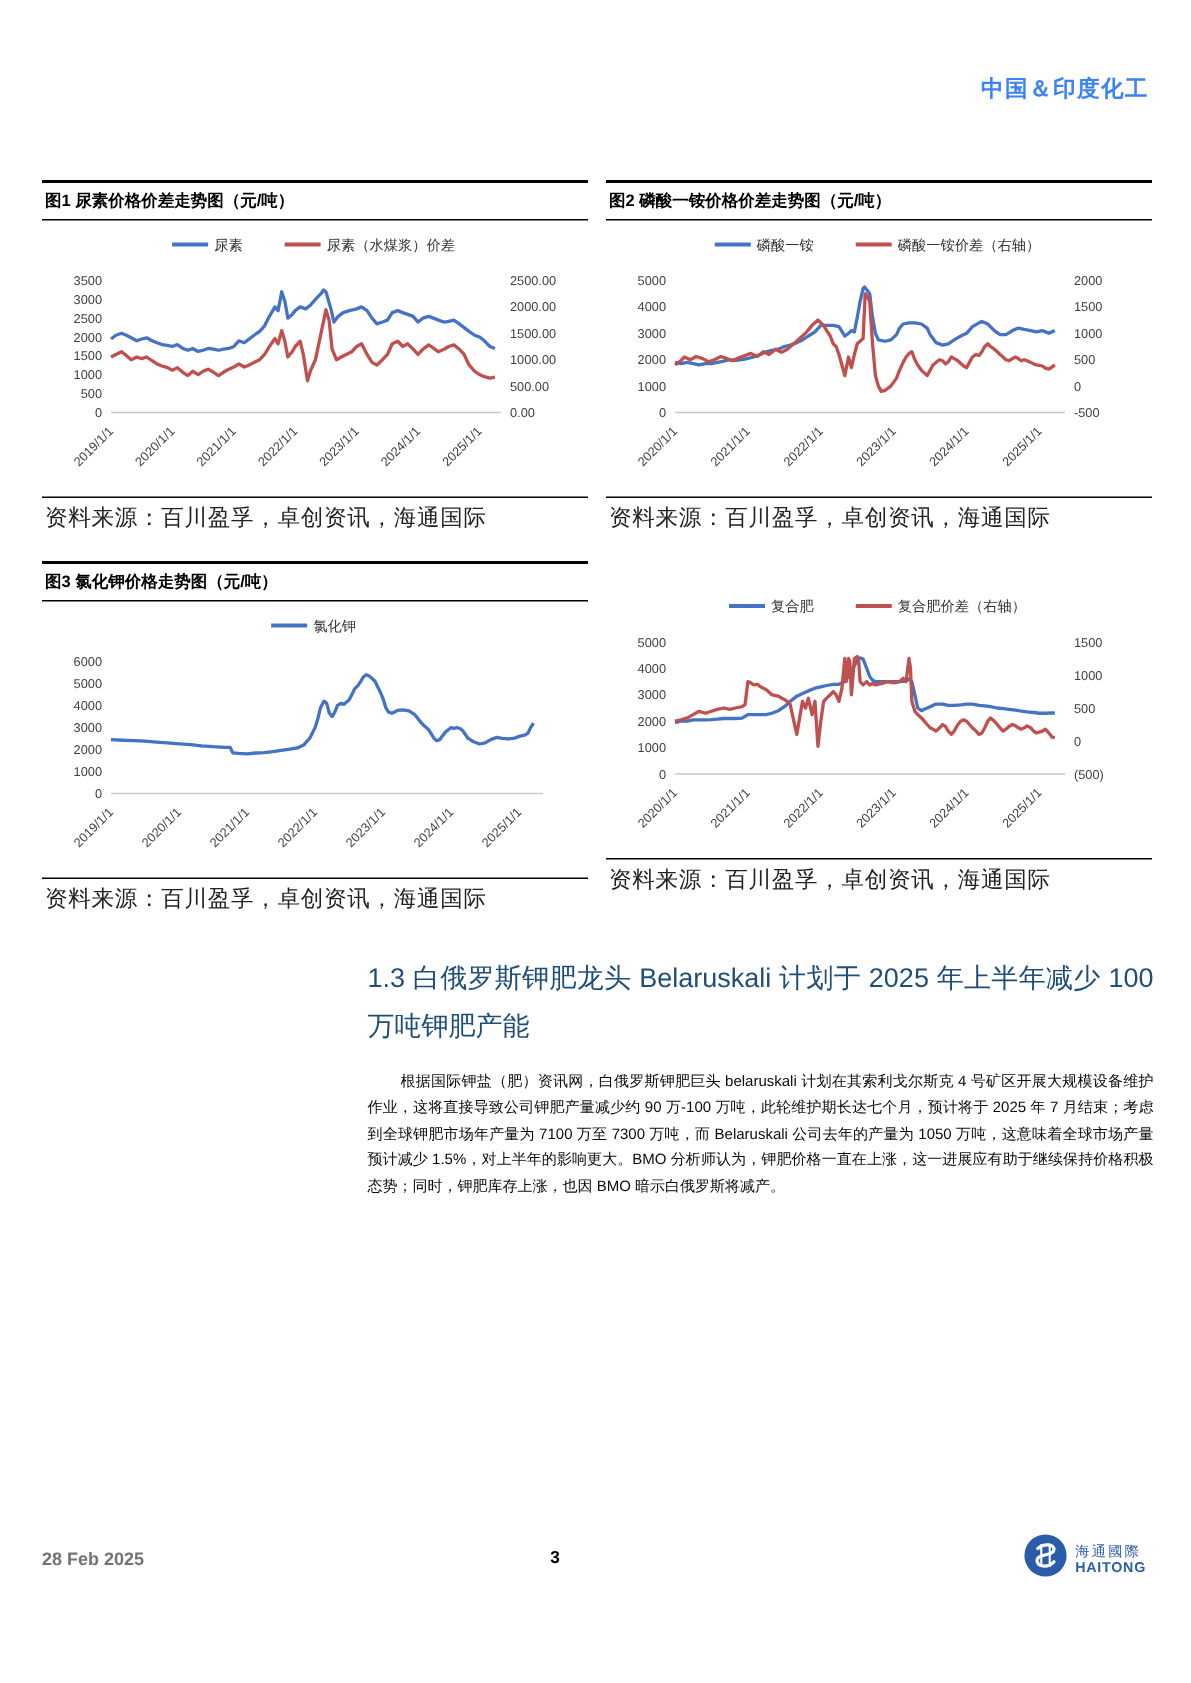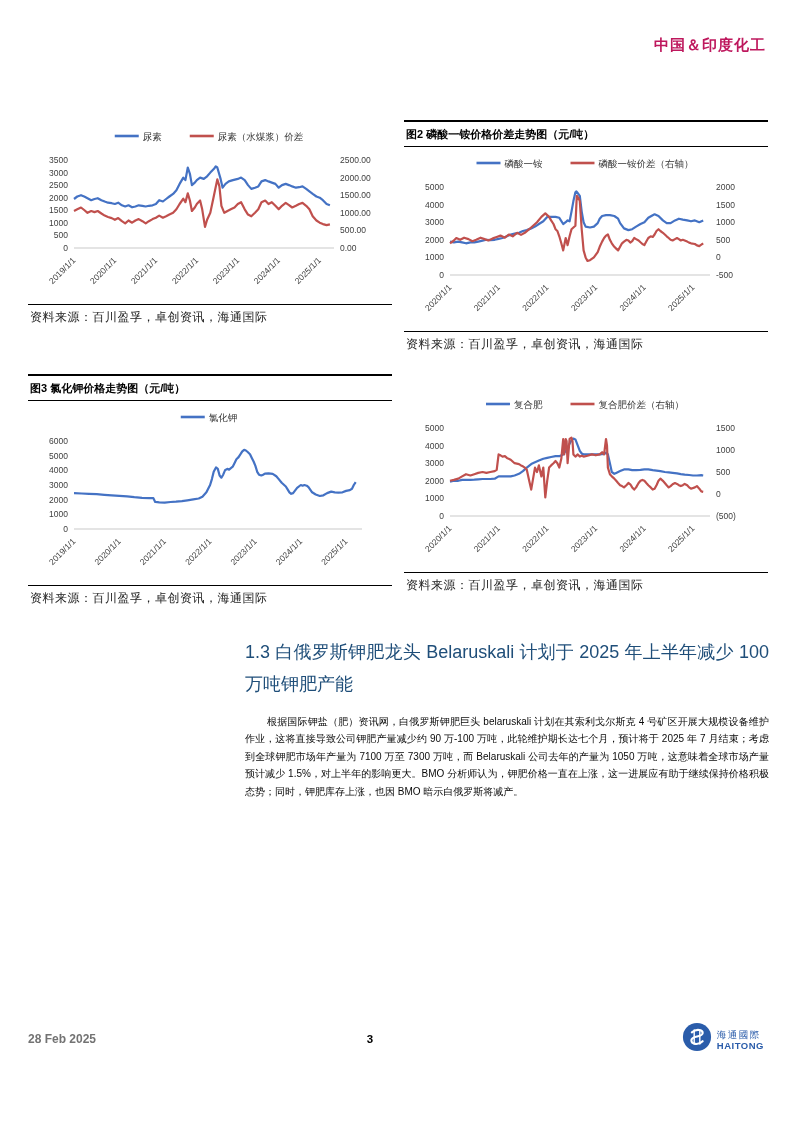--- a/index.html
+++ b/index.html
@@ -1,35 +1,35 @@
 <!DOCTYPE html>
 <html><head>
 <meta charset="utf-8">
 <style>
   html,body{margin:0;padding:0;background:#e8e8e8;}
   .page{
     position:relative;width:794px;height:1122px;margin:0 auto;background:#ffffff;
     font-family:"Liberation Sans","DejaVu Sans",sans-serif;color:#111;overflow:hidden;
   }
   .header-cat{
-    position:absolute;top:36px;right:28px;font-size:15px;font-weight:bold;
-    color:#be185d;letter-spacing:1px;
+    position:absolute;top:50px;right:28px;font-size:15px;font-weight:bold;
+    color:#3b82f6;letter-spacing:1px;
   }
   .figrow{position:absolute;left:28px;width:740px;display:flex;gap:12px;}
   .figrow.r1{top:120px;}
   .figrow.r2{top:374px;align-items:center;}
   .fig{width:364px;}
   .fig-title{
     border-top:2px solid #000;border-bottom:1px solid #000;
     font-size:11px;font-weight:bold;color:#000;padding:6px 2px 5px 2px;line-height:1.2;
   }
   .fig-chart svg{display:block;}
   .fig-source{
     border-top:1px solid #000;margin-top:2px;padding:4px 2px 0 2px;
-    font-size:12px;color:#222;letter-spacing:0.5px;
+    font-size:15px;color:#222;letter-spacing:0.5px;
   }
   svg text.tick{font-size:8.5px;fill:#404040;font-family:"Liberation Sans","DejaVu Sans",sans-serif;}
   svg text.legend{font-size:9.5px;fill:#333;font-family:"Liberation Sans","DejaVu Sans",sans-serif;}
   .section{position:absolute;top:636px;left:245px;width:524px;}
   .section-heading{
     font-size:18px;font-weight:normal;color:#1F4E79;line-height:1.8;margin:0 0 12px 0;
     text-align:justify;
   }
   .body-para{
     font-size:10px;line-height:1.75;color:#0a0a0a;text-align:justify;
@@ -44,20 +44,21 @@
 </style>
 </head>
 <body>
 
 <div class="page">
 
   <div class="header-cat">中国＆印度化工</div>
 
   <div class="figrow r1">
     <div class="fig">
+      <div class="fig-title">图1  尿素价格价差走势图（元/吨）</div>
       <div class="fig-chart">
         <svg width="364" height="182" viewBox="0 0 364 182">
             <line x1="46" y1="128" x2="306" y2="128" stroke="#C9C9C9" stroke-width="1"></line>
             <text x="40" y="43" text-anchor="end" class="tick">3500</text>
             <text x="40" y="55.57142857142857" text-anchor="end" class="tick">3000</text>
             <text x="40" y="68.14285714285714" text-anchor="end" class="tick">2500</text>
             <text x="40" y="80.71428571428572" text-anchor="end" class="tick">2000</text>
             <text x="40" y="93.28571428571428" text-anchor="end" class="tick">1500</text>
             <text x="40" y="105.85714285714286" text-anchor="end" class="tick">1000</text>
             <text x="40" y="118.42857142857143" text-anchor="end" class="tick">500</text>

